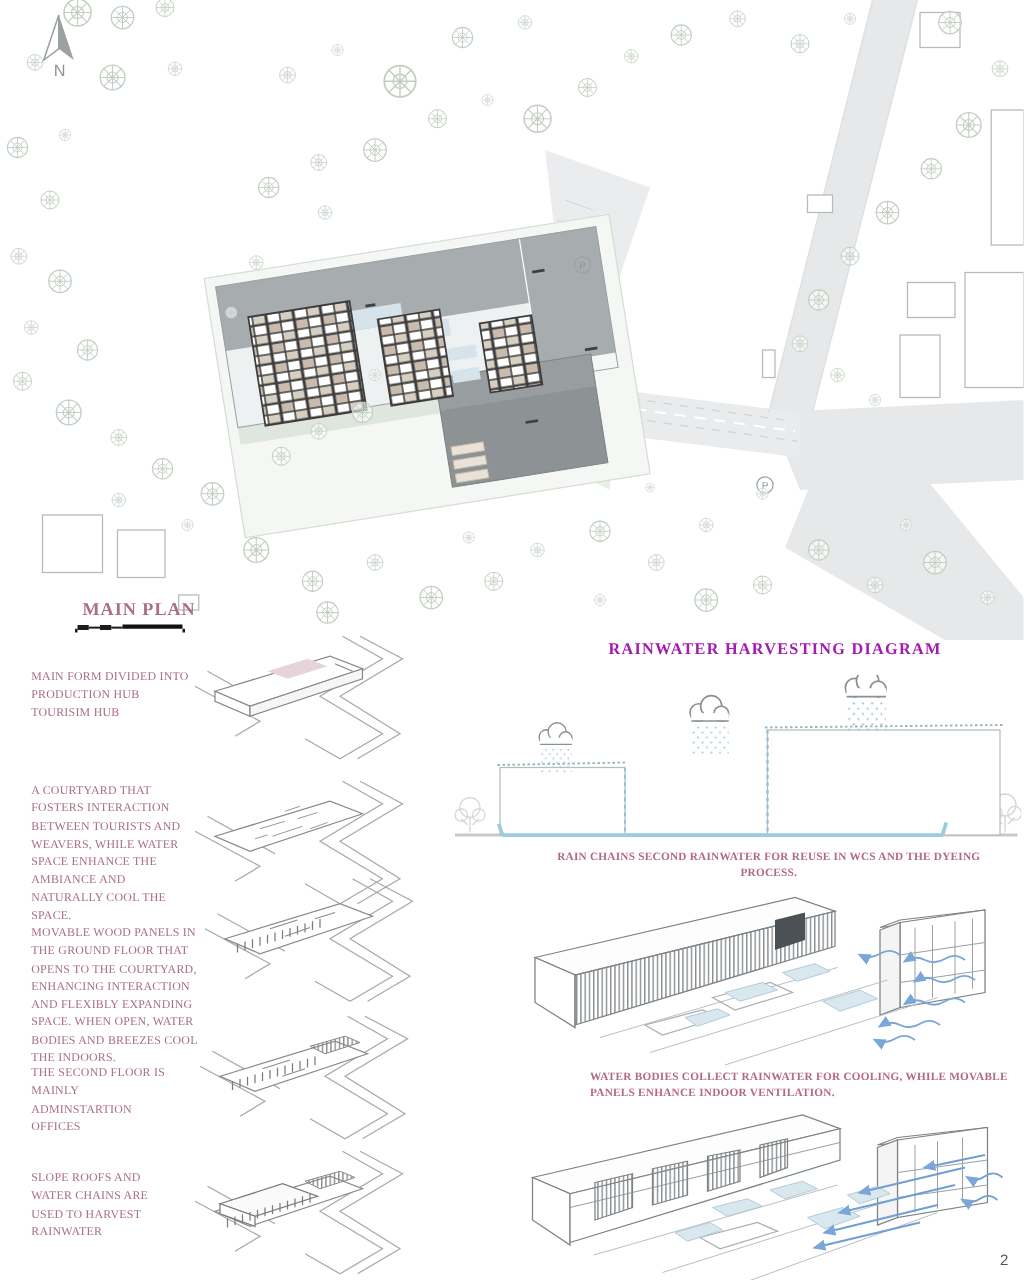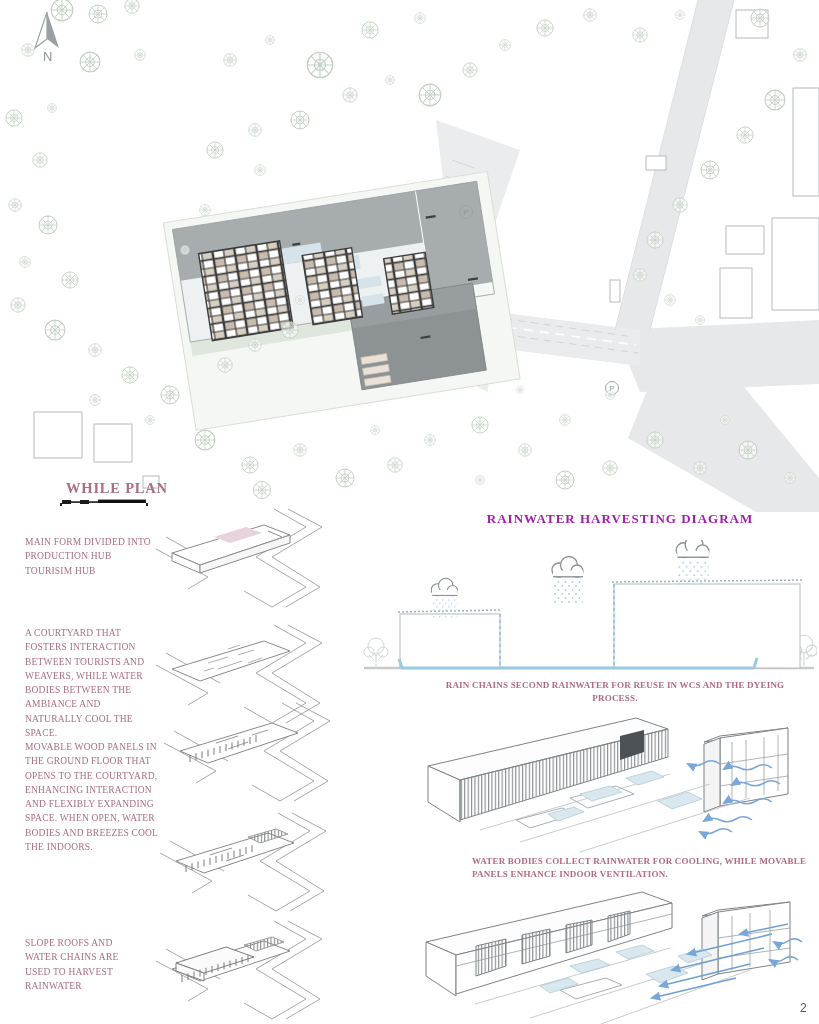--- a/index.html
+++ b/index.html
@@ -240,25 +240,26 @@
       <rect x="62" y="500" width="9" height="4" fill="#1c1c1c"></rect>
       <rect x="71" y="501.3" width="9" height="1.6" fill="#1c1c1c"></rect>
       <rect x="80" y="500" width="9" height="4" fill="#1c1c1c"></rect>
       <rect x="89" y="501.3" width="9" height="1.6" fill="#1c1c1c"></rect>
       <rect x="98" y="499.6" width="48" height="3.4" fill="#111111"></rect>
       <rect x="60" y="503" width="2" height="3" fill="#1c1c1c"></rect>
       <rect x="146" y="503" width="2" height="3" fill="#1c1c1c"></rect>
     </g>
   </svg>
 
-  <div class="site-title">WHILE PLAN</div>
+  <div class="site-title">MAIN PLAN</div>
 
   <div class="ann a1">MAIN FORM DIVIDED INTO PRODUCTION HUB TOURISIM HUB</div>
-  <div class="ann a2">A COURTYARD THAT FOSTERS INTERACTION BETWEEN TOURISTS AND WEAVERS, WHILE WATER BODIES BETWEEN THE AMBIANCE AND NATURALLY COOL THE SPACE.</div>
+  <div class="ann a2">A COURTYARD THAT FOSTERS INTERACTION BETWEEN TOURISTS AND WEAVERS, WHILE WATER SPACE ENHANCE THE AMBIANCE AND NATURALLY COOL THE SPACE.</div>
   <div class="ann a3">MOVABLE WOOD PANELS IN THE GROUND FLOOR THAT OPENS TO THE COURTYARD, ENHANCING INTERACTION AND FLEXIBLY EXPANDING SPACE. WHEN OPEN, WATER BODIES AND BREEZES COOL THE INDOORS.</div>
+  <div class="ann a4">THE SECOND FLOOR IS MAINLY ADMINSTARTION OFFICES</div>
   <div class="ann a5">SLOPE ROOFS AND WATER CHAINS ARE USED TO HARVEST RAINWATER</div>
 
   <svg class="abs" style="left:148px;top:505px" width="215" height="519" viewBox="0 0 215 519">
 
     <g transform="translate(0,2)">
       <use href="#yroad"></use>
       <polygon points="24,46 116,18 142,28 52,58" fill="#ffffff" stroke="#8a8a8a" stroke-width="1"></polygon>
       <polygon points="24,46 52,58 52,66 24,54" fill="#ffffff" stroke="#8a8a8a" stroke-width="1"></polygon>
       <polygon points="52,58 142,28 142,36 52,66" fill="#f6f6f6" stroke="#8a8a8a" stroke-width="1"></polygon>
       <polygon points="66,30 98,20 114,26 82,36" fill="#e7d3dc"></polygon>

